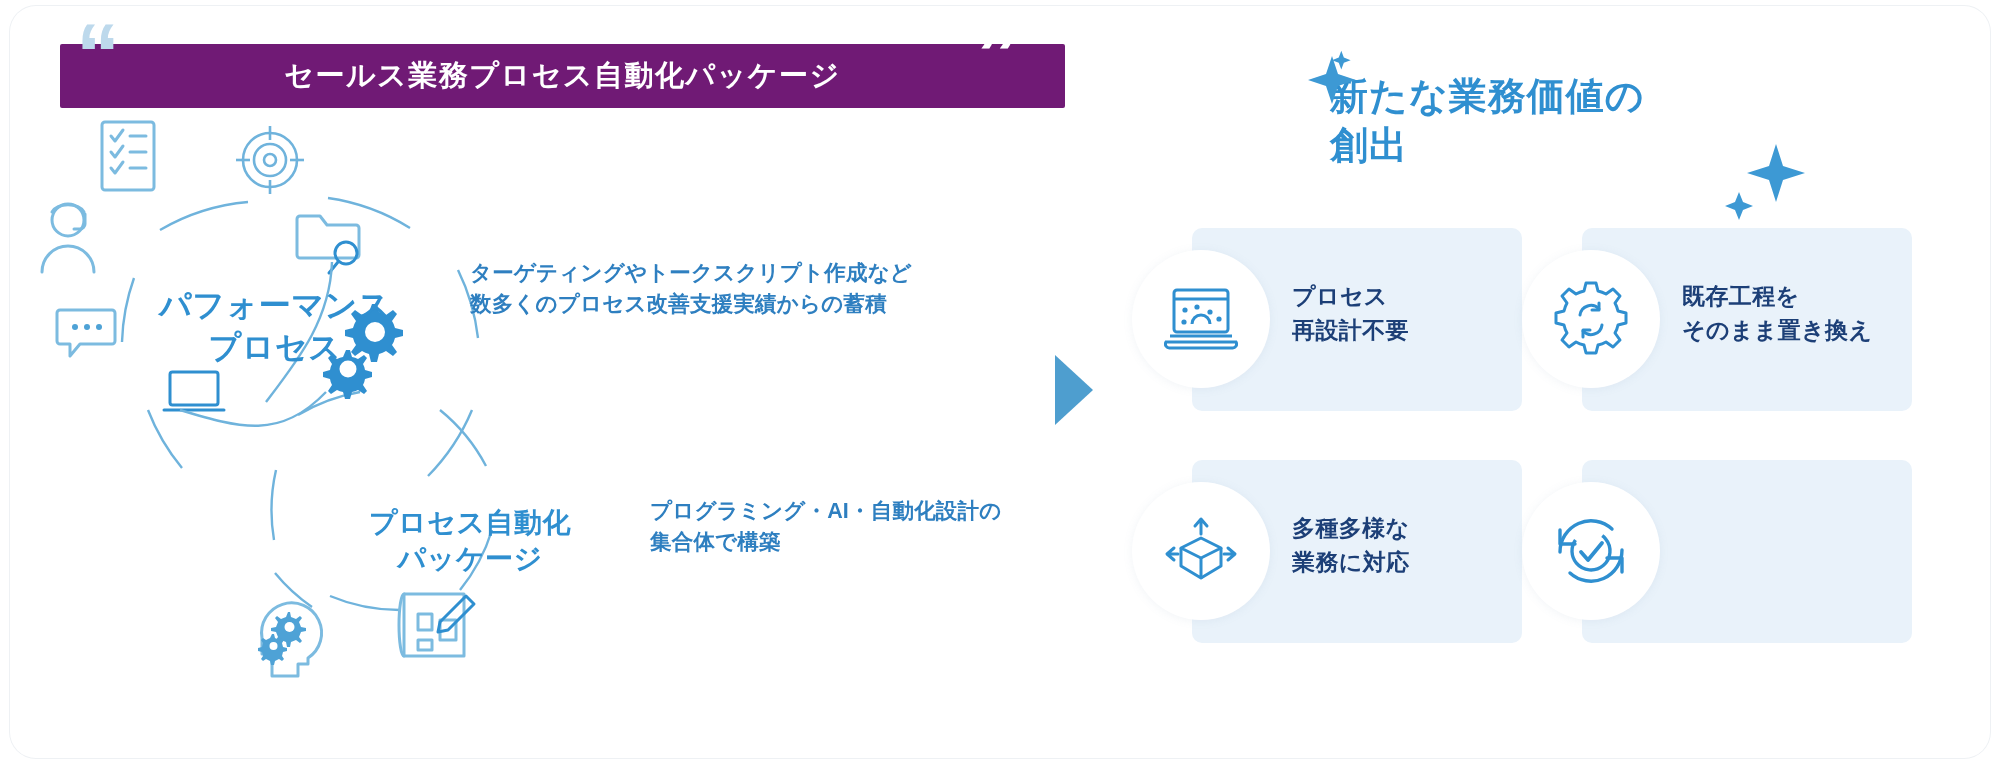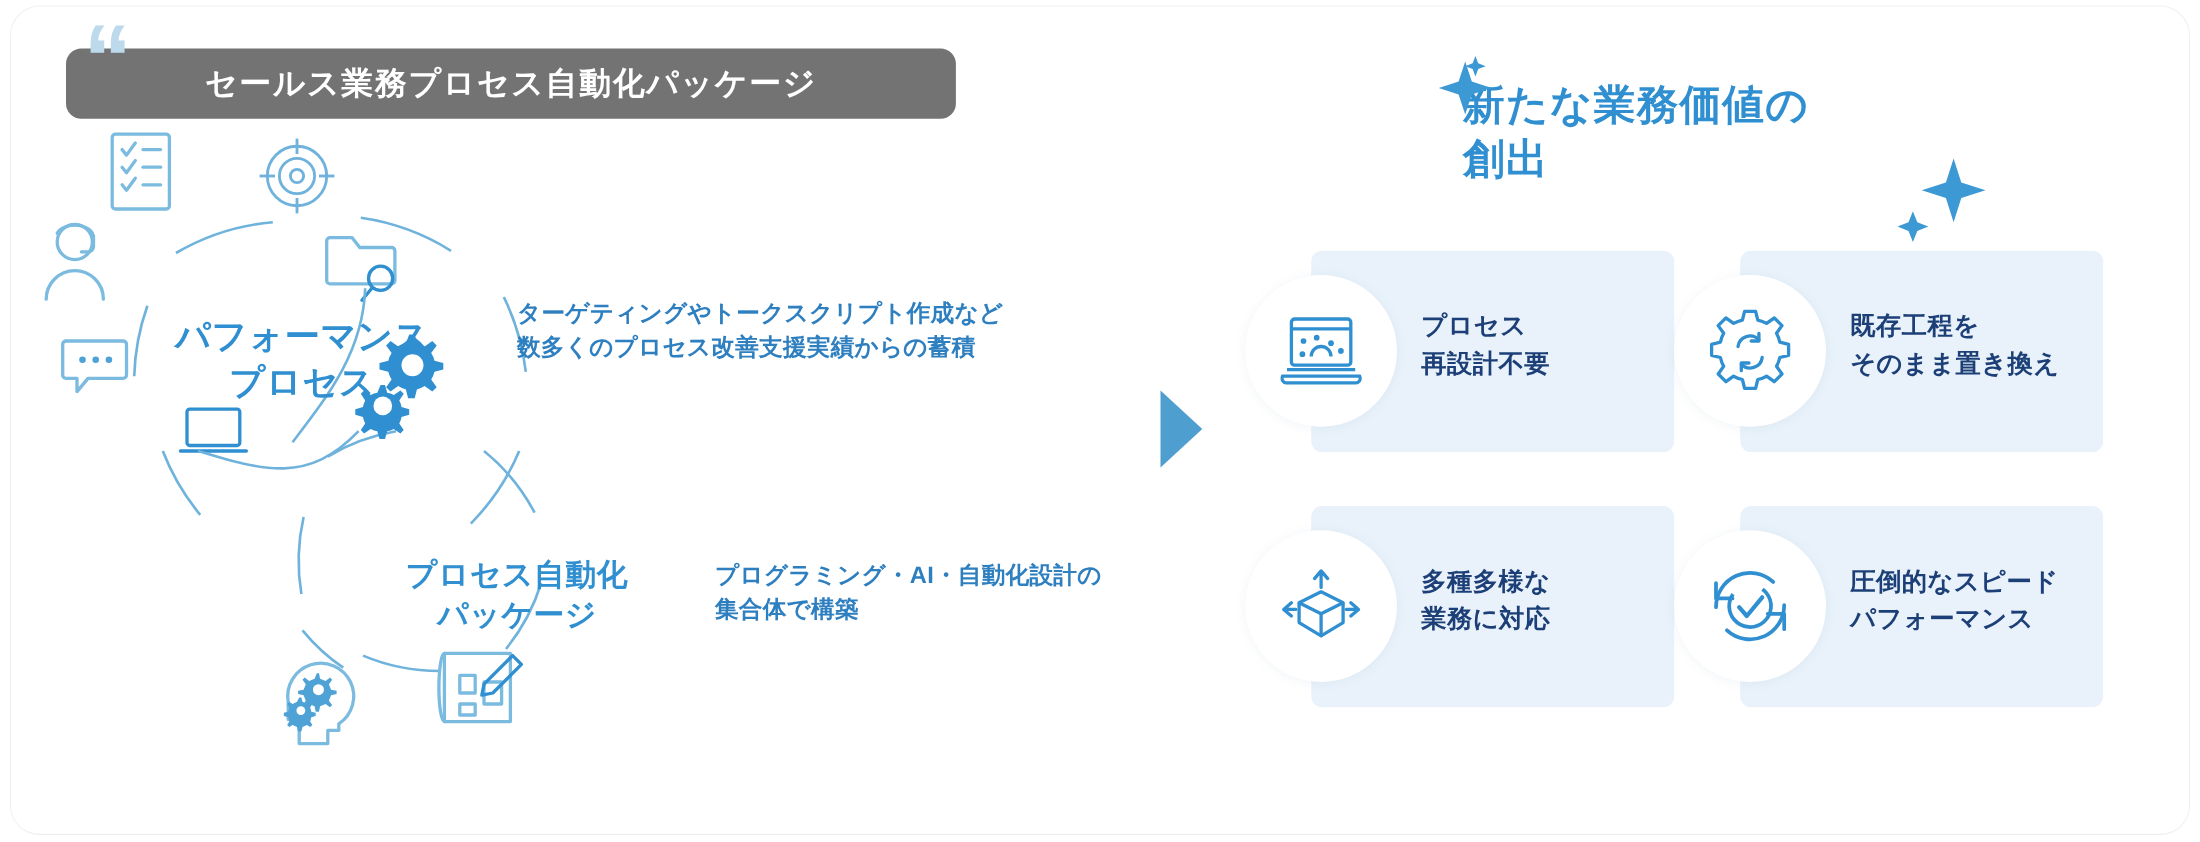--- a/index.html
+++ b/index.html
@@ -26,23 +26,23 @@
     width: 1980px; height: 752px;
     background: #ffffff;
     border-radius: 26px;
     box-shadow: 0 0 0 1px #eef1f4;
   }
 
   
   .ribbon {
     position: absolute;
     left: 60px; top: 44px;
-    width: 809px; height: 64px;
-    background: #737373;
-    border-radius: 14px;
+    width: 1005px; height: 64px;
+    background: #701a75;
+    border-radius: 2px;
     display: flex; align-items: center; justify-content: center;
   }
   .ribbon-text {
     color: #ffffff;
     font-size: 29px;
     font-weight: 700;
     letter-spacing: 1.5px;
     white-space: nowrap;
   }
   .quote {
@@ -73,21 +73,20 @@
   .label-lower { left: 290px; top: 395px; width: 300px; font-size: 28px; }
 
   .annot {
     position: absolute;
     color: #2e7fc0;
     font-weight: 700;
     font-size: 21.5px;
     line-height: 1.42;
     letter-spacing: .2px;
     white-space: pre;
-    margin-top: 12px;
   }
   .annot-1 { left: 440px; top: 148px; }
   .annot-2 { left: 620px; top: 386px; }
 
   
   .arrow-right {
     position: absolute;
     left: 1055px; top: 355px;
     width: 0; height: 0;
     border-top: 35px solid transparent;
@@ -349,18 +348,16 @@
       <div class="card-circle">
         <svg width="78" height="78" viewBox="0 0 78 78">
           <path d="M8 40 a31 31 0 0 1 52 -23" fill="none" stroke="#2f8fd0" stroke-width="3.4" stroke-linecap="round"></path>
           <path d="M8 18 v14 h15" fill="none" stroke="#2f8fd0" stroke-width="3.4" stroke-linecap="round" stroke-linejoin="round"></path>
           <path d="M70 38 a31 31 0 0 1 -52 23" fill="none" stroke="#2f8fd0" stroke-width="3.4" stroke-linecap="round"></path>
           <path d="M70 60 v-14 h-15" fill="none" stroke="#2f8fd0" stroke-width="3.4" stroke-linecap="round" stroke-linejoin="round"></path>
           <circle cx="39" cy="39" r="19" fill="none" stroke="#2f8fd0" stroke-width="3.4" stroke-dasharray="84 30" transform="rotate(-40 39 39)"></circle>
           <path d="M29 40 l7 8 l14 -17" fill="none" stroke="#2f8fd0" stroke-width="3.8" stroke-linecap="round" stroke-linejoin="round"></path>
         </svg>
       </div>
-      <div class="card-text">圧倒的なスピード
-パフォーマンス</div>
     </div>
 
   </div>
 </div>
 
 </body></html>

